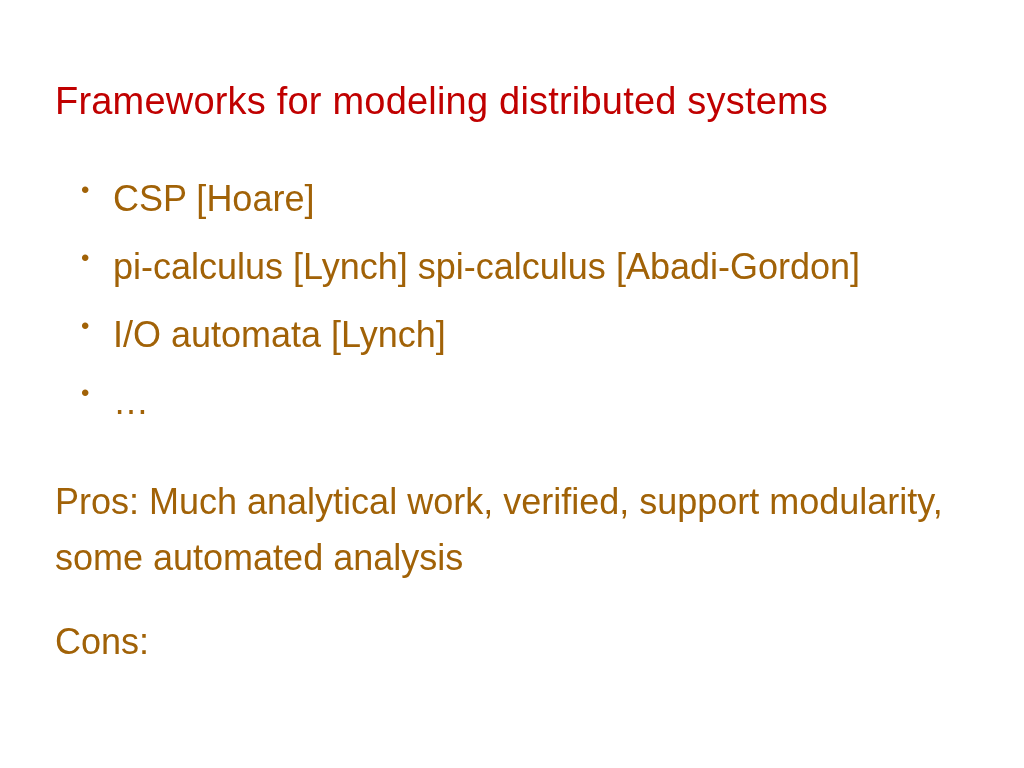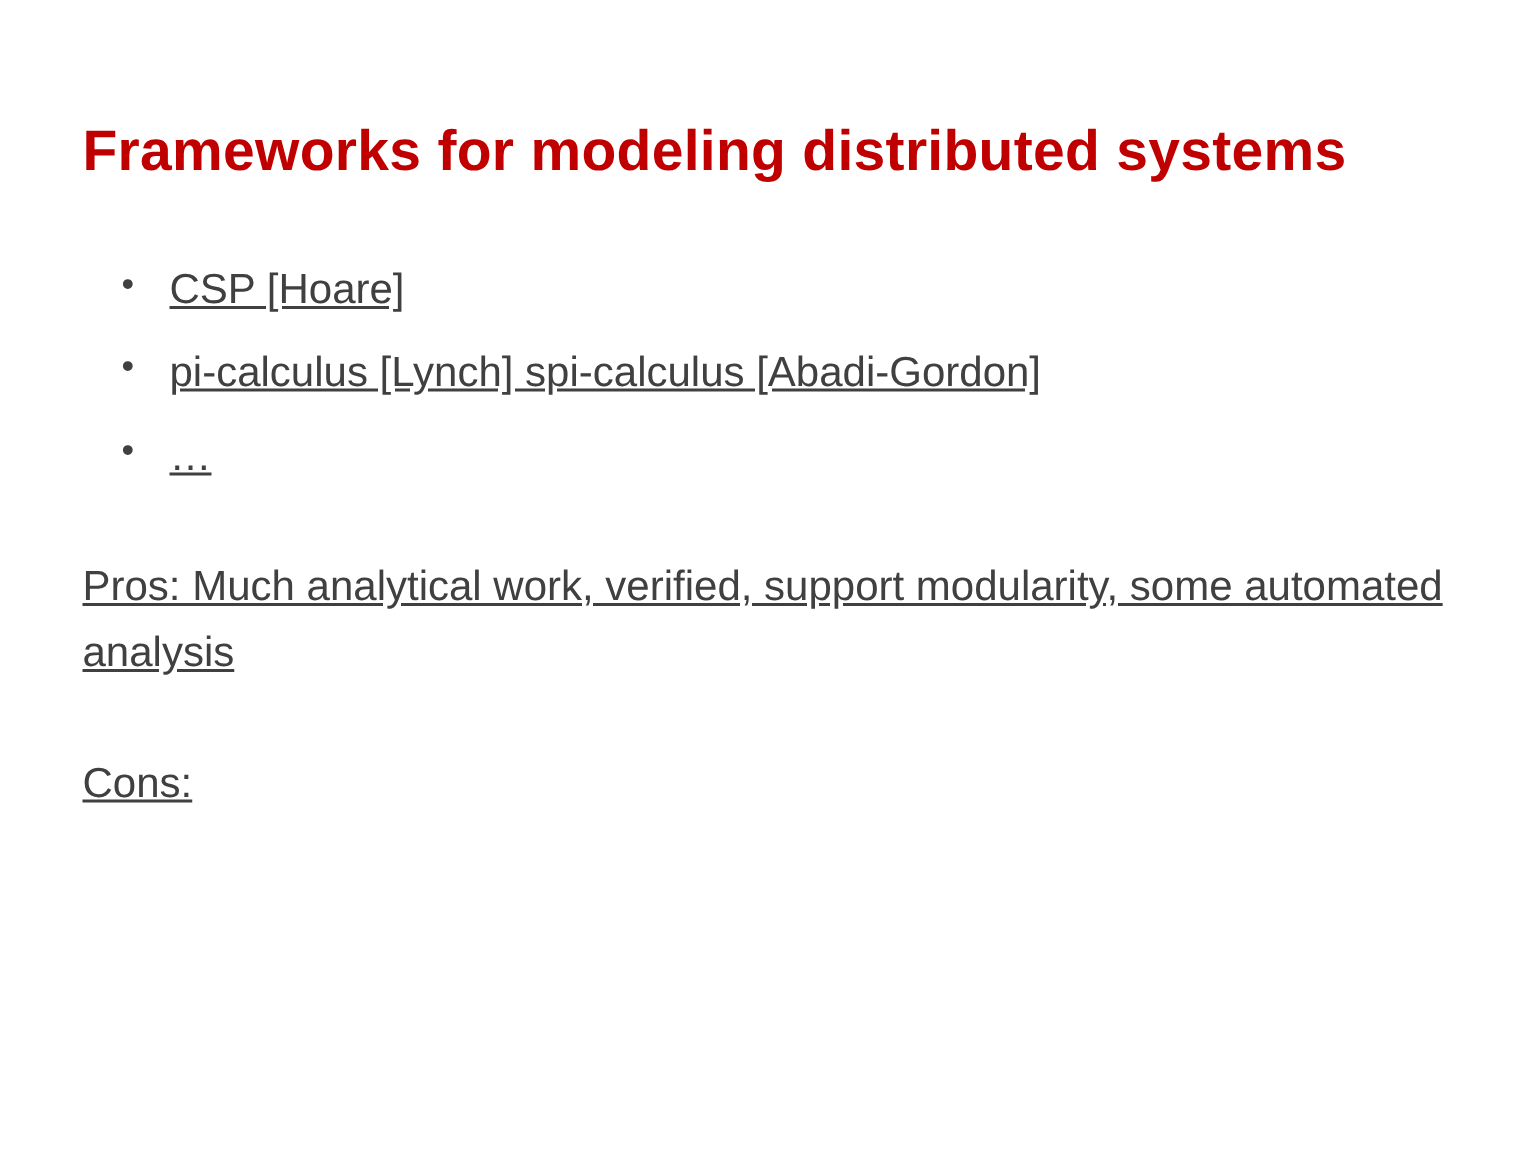--- a/index.html
+++ b/index.html
@@ -11,67 +11,67 @@
       width: 1024px;
       height: 768px;
       background: #ffffff;
       font-family: Arial, Helvetica, sans-serif;
       padding: 80px 55px 60px 55px;
       color: #000000;
     }
     .title {
       color: #c00000;
       font-size: 38px;
-      font-weight: 700;
+      font-weight: 400;
       margin-bottom: 48px;
       letter-spacing: 0.2px;
     }
     .content {
-      font-size: 28px;
+      font-size: 36px;
       line-height: 1.55;
-      color: #404040;
+      color: #a16207;
       padding-left: 20px;
-      text-decoration: underline;
     }
     ul {
       list-style: none;
       margin-bottom: 44px;
     }
     ul li {
       position: relative;
       padding-left: 38px;
       margin-bottom: 12px;
     }
     ul li::before {
       content: "•";
       position: absolute;
       left: 6px;
       top: 0;
       font-size: 24px;
     }
     .para {
-      margin-bottom: 44px;
+      margin-bottom: 28px;
       margin-left: -20px;
     }
     .cons-heading {
       margin-left: -20px;
       margin-bottom: 10px;
     }
     .cons-list {
       margin-bottom: 0;
     }
   </style>
 </head>
 <body>
 
 <h1 class="title">Frameworks for modeling distributed systems</h1>
 
 <div class="content">
   <ul>
     <li>CSP [Hoare]</li>
     <li>pi-calculus [Lynch]  spi-calculus [Abadi-Gordon]</li>
+    <li>I/O automata [Lynch]</li>
     <li>…</li>
   </ul>
 
   <p class="para">Pros:  Much analytical work,  verified, support modularity, some automated analysis</p>
 
   <p class="cons-heading">Cons:</p>
 </div>
 
 </body></html>

